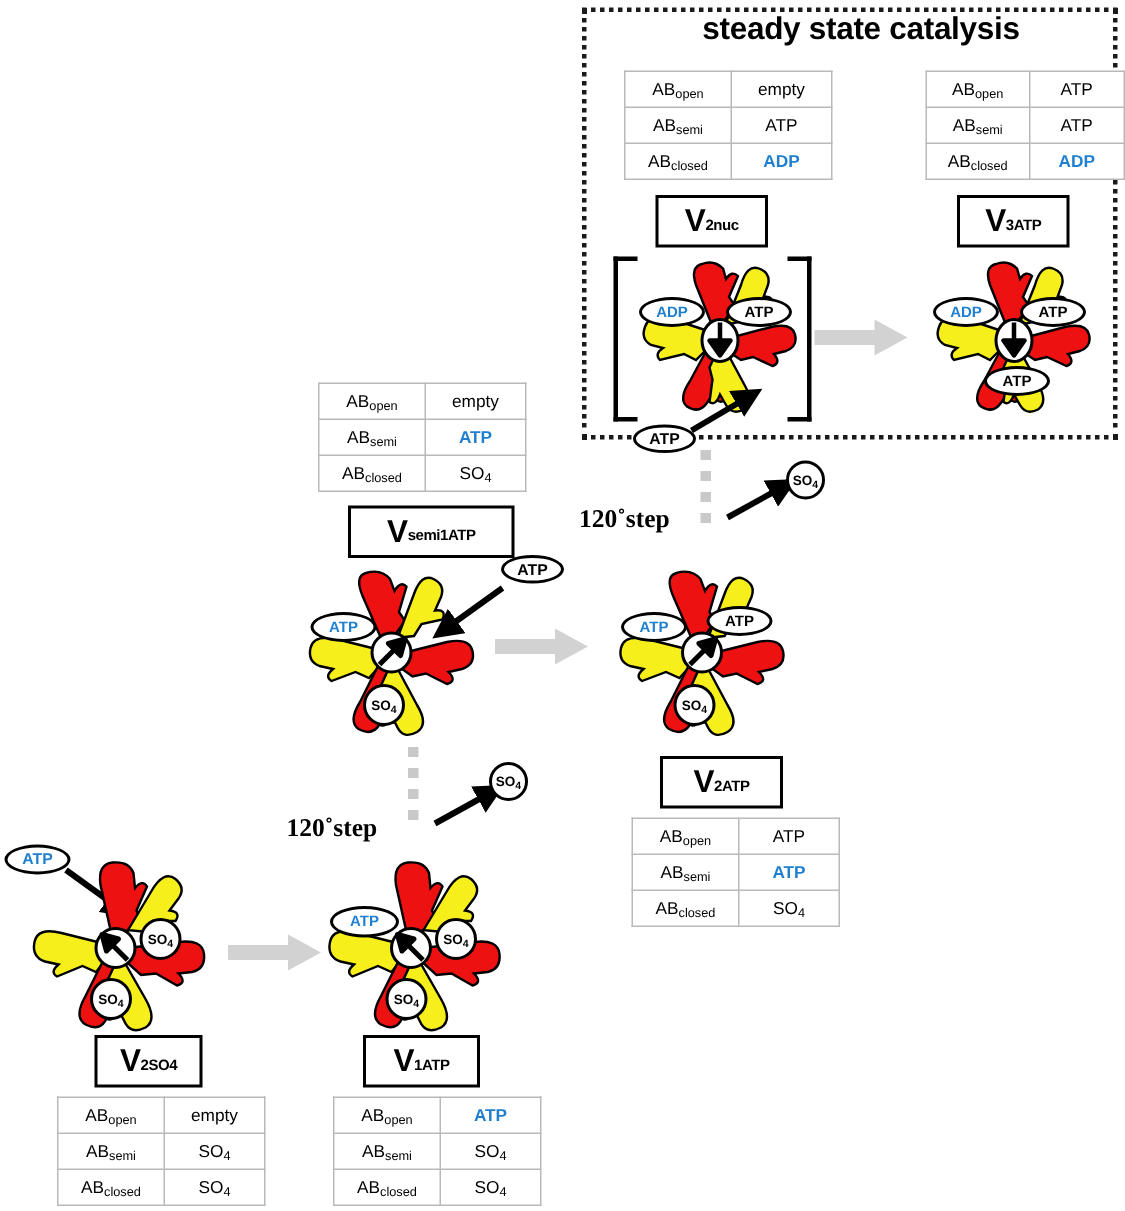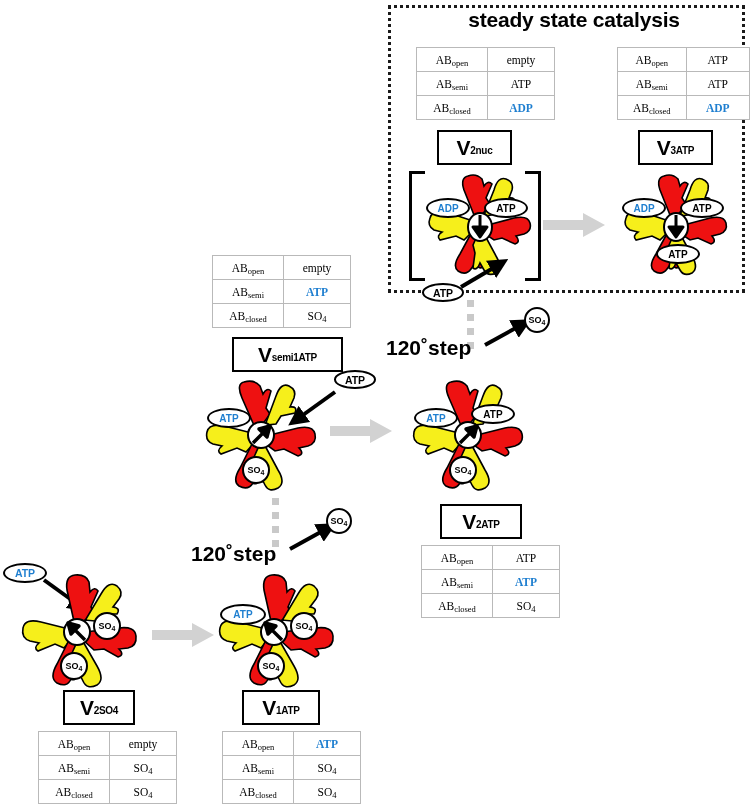--- a/index.html
+++ b/index.html
@@ -32,21 +32,21 @@
     border-collapse:collapse;
     background:#fff;
   }
   table.state-table td{
     border:1px solid #b9b9b9;
     font-size:11.5px;
     text-align:center;
     height:23px;
     padding:0 4px;
     white-space:nowrap;
-    font-family:Liberation Serif, serif;
+    font-family:Liberation Sans, sans-serif;
   }
   table.state-table td.keycell{width:62px;}
   table.state-table td.valcell{width:58px;}
   td .sub{font-size:8.5px;vertical-align:baseline;position:relative;top:2px;}
   .hl{color:#1f7fd0;font-weight:bold;}
 
   
   .vlabel{
     border:2.5px solid #000;
     background:#fff;
@@ -57,22 +57,23 @@
     font-weight:bold;
     letter-spacing:-0.3px;
     box-sizing:border-box;
     white-space:nowrap;
   }
   .vlabel .vsub{font-size:10px;position:relative;top:3px;font-weight:bold;}
 
   
   .step-label{
     font-weight:bold;
-    font-size:21px;
+    font-size:17px;
     white-space:nowrap;
+    font-family:Liberation Serif, serif;
   }
   .dotted-vline{
     width:7px;
     background-image:linear-gradient(#c9c9c9 50%, rgba(255,255,255,0) 0%);
     background-size:7px 14px;
     background-repeat:repeat-y;
   }
 
   
   .so4-circle{

